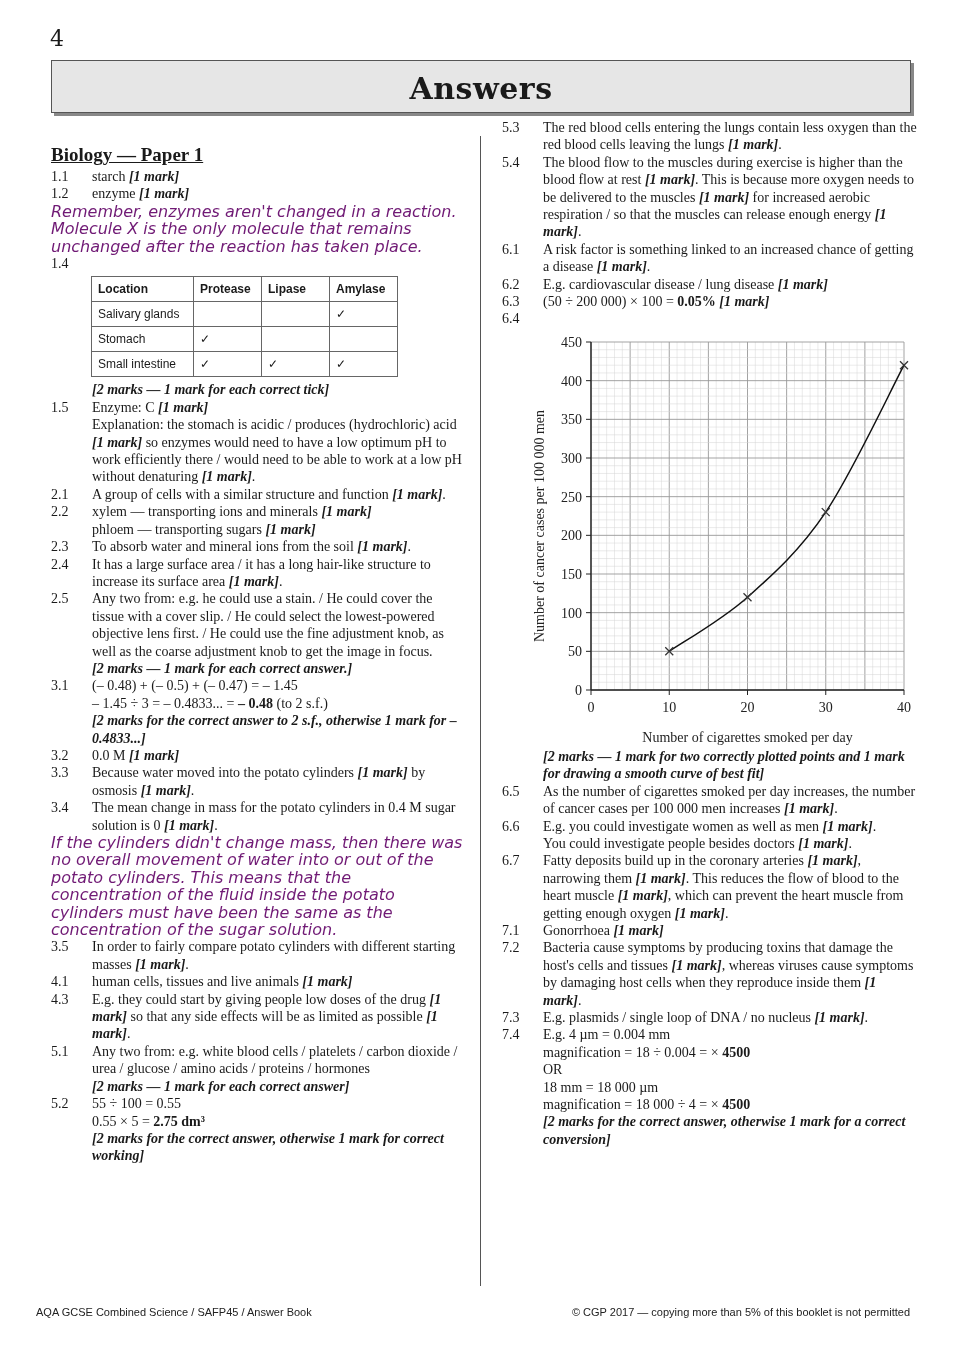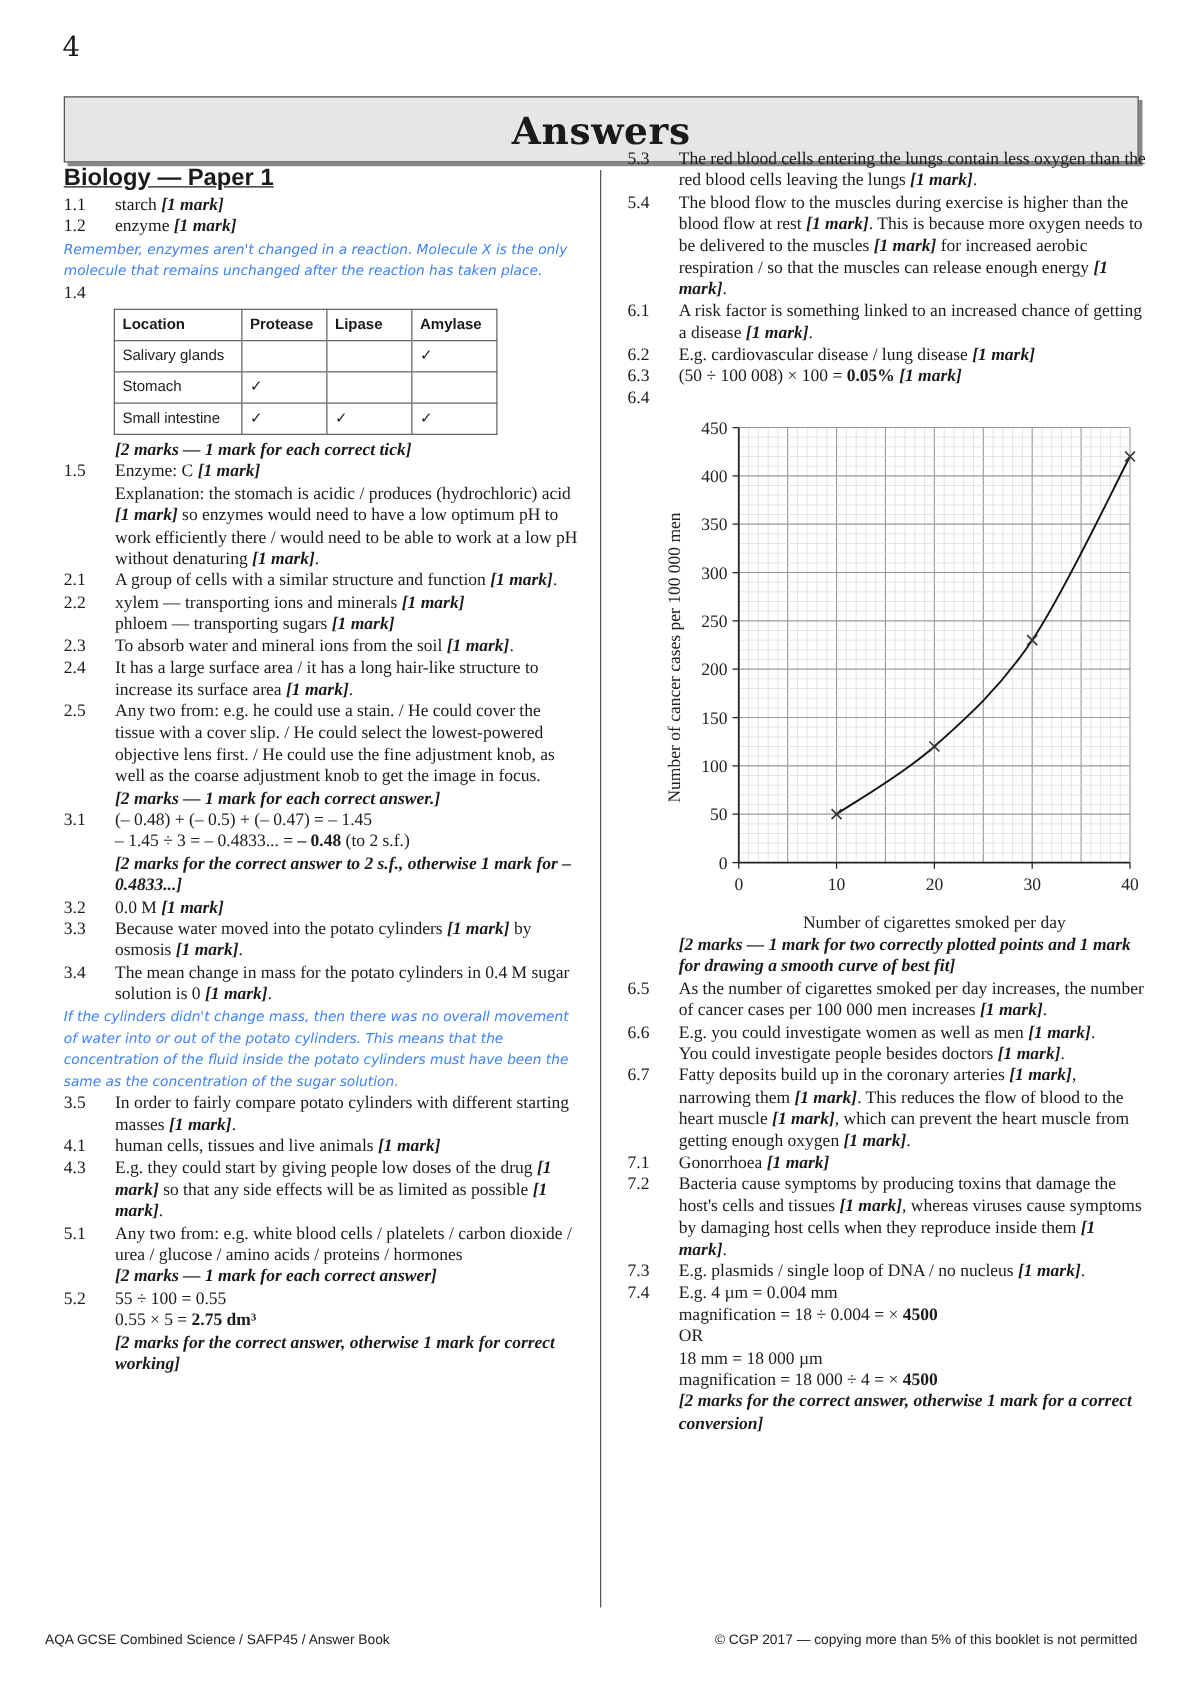--- a/index.html
+++ b/index.html
@@ -1,34 +1,34 @@
 <!DOCTYPE html>
 <html><head>
 <meta charset="utf-8">
 <style>
   html, body { margin:0; padding:0; background:#fff; }
   body { width:961px; height:1360px; position:relative; overflow:hidden; color:#1a1a1a;
          font-family:"Liberation Serif", serif; }
   .page-num { position:absolute; left:50px; top:26px; font-size:22px; font-family:"DejaVu Serif", serif; }
   .banner { position:absolute; left:51px; top:60px; width:858px; height:51px; background:#e6e6e6;
-            border:1px solid #555; box-shadow:3px 3px 0 #888;margin-top:17px; }
+            border:1px solid #555; box-shadow:3px 3px 0 #888; }
   .banner h1 { margin:0; text-align:center; line-height:55px; font-size:30px; font-weight:bold;
                font-family:"DejaVu Serif", serif; letter-spacing:0.5px; }
   .col { position:absolute; top:132px; font-size:14px; line-height:17.4px; }
   .col-left { left:51px; width:415px; }
   .col-right { left:502px; width:415px; top:119px; }
   .divider { position:absolute; left:480px; top:136px; width:1px; height:1150px; background:#555; }
-  .section-title { font-family:Liberation Sans, sans-serif; font-weight:bold; font-size:19px;
-                   text-decoration:underline; margin:0 0 2px 0; line-height:22px; }
+  .section-title { font-family:Liberation Serif, serif; font-weight:bold; font-size:19px;
+                   text-decoration:underline; margin:12px 0 2px 0; line-height:22px; }
   .q { display:flex; }
   .q .num { width:41px; flex:none; }
   .q .body { flex:1; }
   .mk { font-weight:bold; font-style:italic; }
   .b { font-weight:bold; }
-  .note { font-family:"DejaVu Sans", sans-serif; font-style:italic; font-size:11px; line-height:17.4px; color:#3b82f6; }
+  .note { font-family:"DejaVu Sans", sans-serif; font-style:italic; font-size:16px; line-height:17.4px; color:#701a75; }
   table.enz { border-collapse:collapse; margin:4px 0 4px 40px; font-family:"Liberation Sans", sans-serif; font-size:12px; }
   table.enz td, table.enz th { border:1px solid #666; height:24px; text-align:left; padding:0 6px; }
   table.enz th { font-weight:bold; }
   table.enz .c0 { width:89px; } table.enz .c1 { width:55px; } table.enz .c2 { width:55px; } table.enz .c3 { width:55px; }
   .chart-wrap { position:relative; width:415px; height:420px; }
   .footer { position:absolute; top:1306px; font-family:"Liberation Sans", sans-serif; font-size:11px; color:#222; }
   .footer-left { left:36px; } .footer-right { right:51px; }
 </style>
 </head>
 <body>
@@ -179,21 +179,21 @@
   <div class="q">
       <span class="num">6.1</span>
       <span class="body"><span>A risk factor is something linked to an increased chance of getting a disease </span><span class="mk">[1 mark]</span><span>.</span></span>
     </div>
   <div class="q">
       <span class="num">6.2</span>
       <span class="body"><span>E.g. cardiovascular disease / lung disease </span><span class="mk">[1 mark]</span></span>
     </div>
   <div class="q">
       <span class="num">6.3</span>
-      <span class="body"><span>(50 ÷ 100 008) × 100 = </span><span class="b">0.05%</span><span class="mk"> [1 mark]</span></span>
+      <span class="body"><span>(50 ÷ 200 000) × 100 = </span><span class="b">0.05%</span><span class="mk"> [1 mark]</span></span>
     </div>
   <div class="q">
       <span class="num">6.4</span>
     </div>
 
   <div class="chart-wrap">
     <svg id="chart" width="415" height="420" viewBox="0 0 415 420">
         <line x1="89" x2="89" y1="14" y2="362" stroke="#999" stroke-width="0.9"></line>
         <line x1="96.825" x2="96.825" y1="14" y2="362" stroke="#d4d4d4" stroke-width="0.5"></line>
         <line x1="104.65" x2="104.65" y1="14" y2="362" stroke="#d4d4d4" stroke-width="0.5"></line>

